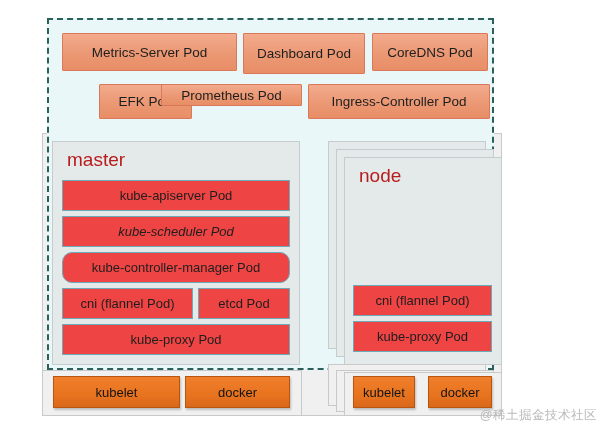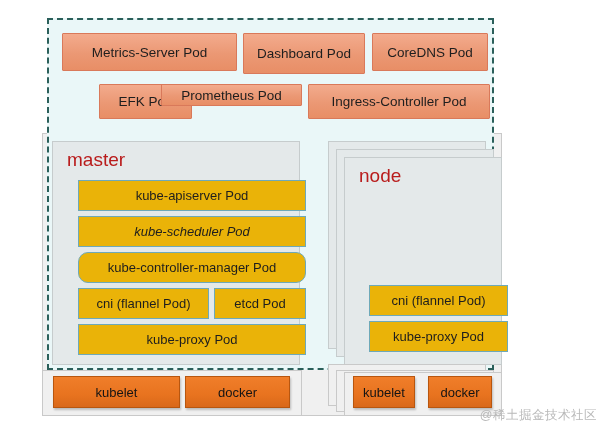--- a/index.html
+++ b/index.html
@@ -90,30 +90,29 @@
     height: 208px;
     box-sizing: border-box;
     background: #e4e9ea;
     border: 1px solid #c6cccd;
   }
 
   
   .pod-blue {
     position: absolute;
     box-sizing: border-box;
-    background: #eab308;
+    background: #ef4444;
     border: 1px solid #6ea9b8;
     color: #1e1e1e;
     font-size: 13px;
     display: flex;
     align-items: center;
     justify-content: center;
     text-align: left;
     white-space: nowrap;
-    margin-left: 16px;
   }
 
   
   .box-orange {
     position: absolute;
     box-sizing: border-box;
     background: linear-gradient(180deg, #f07e2a 0%, #e8731f 60%, #d9681a 100%);
     border: 1px solid #b8560f;
     color: #141414;
     font-size: 13px;

